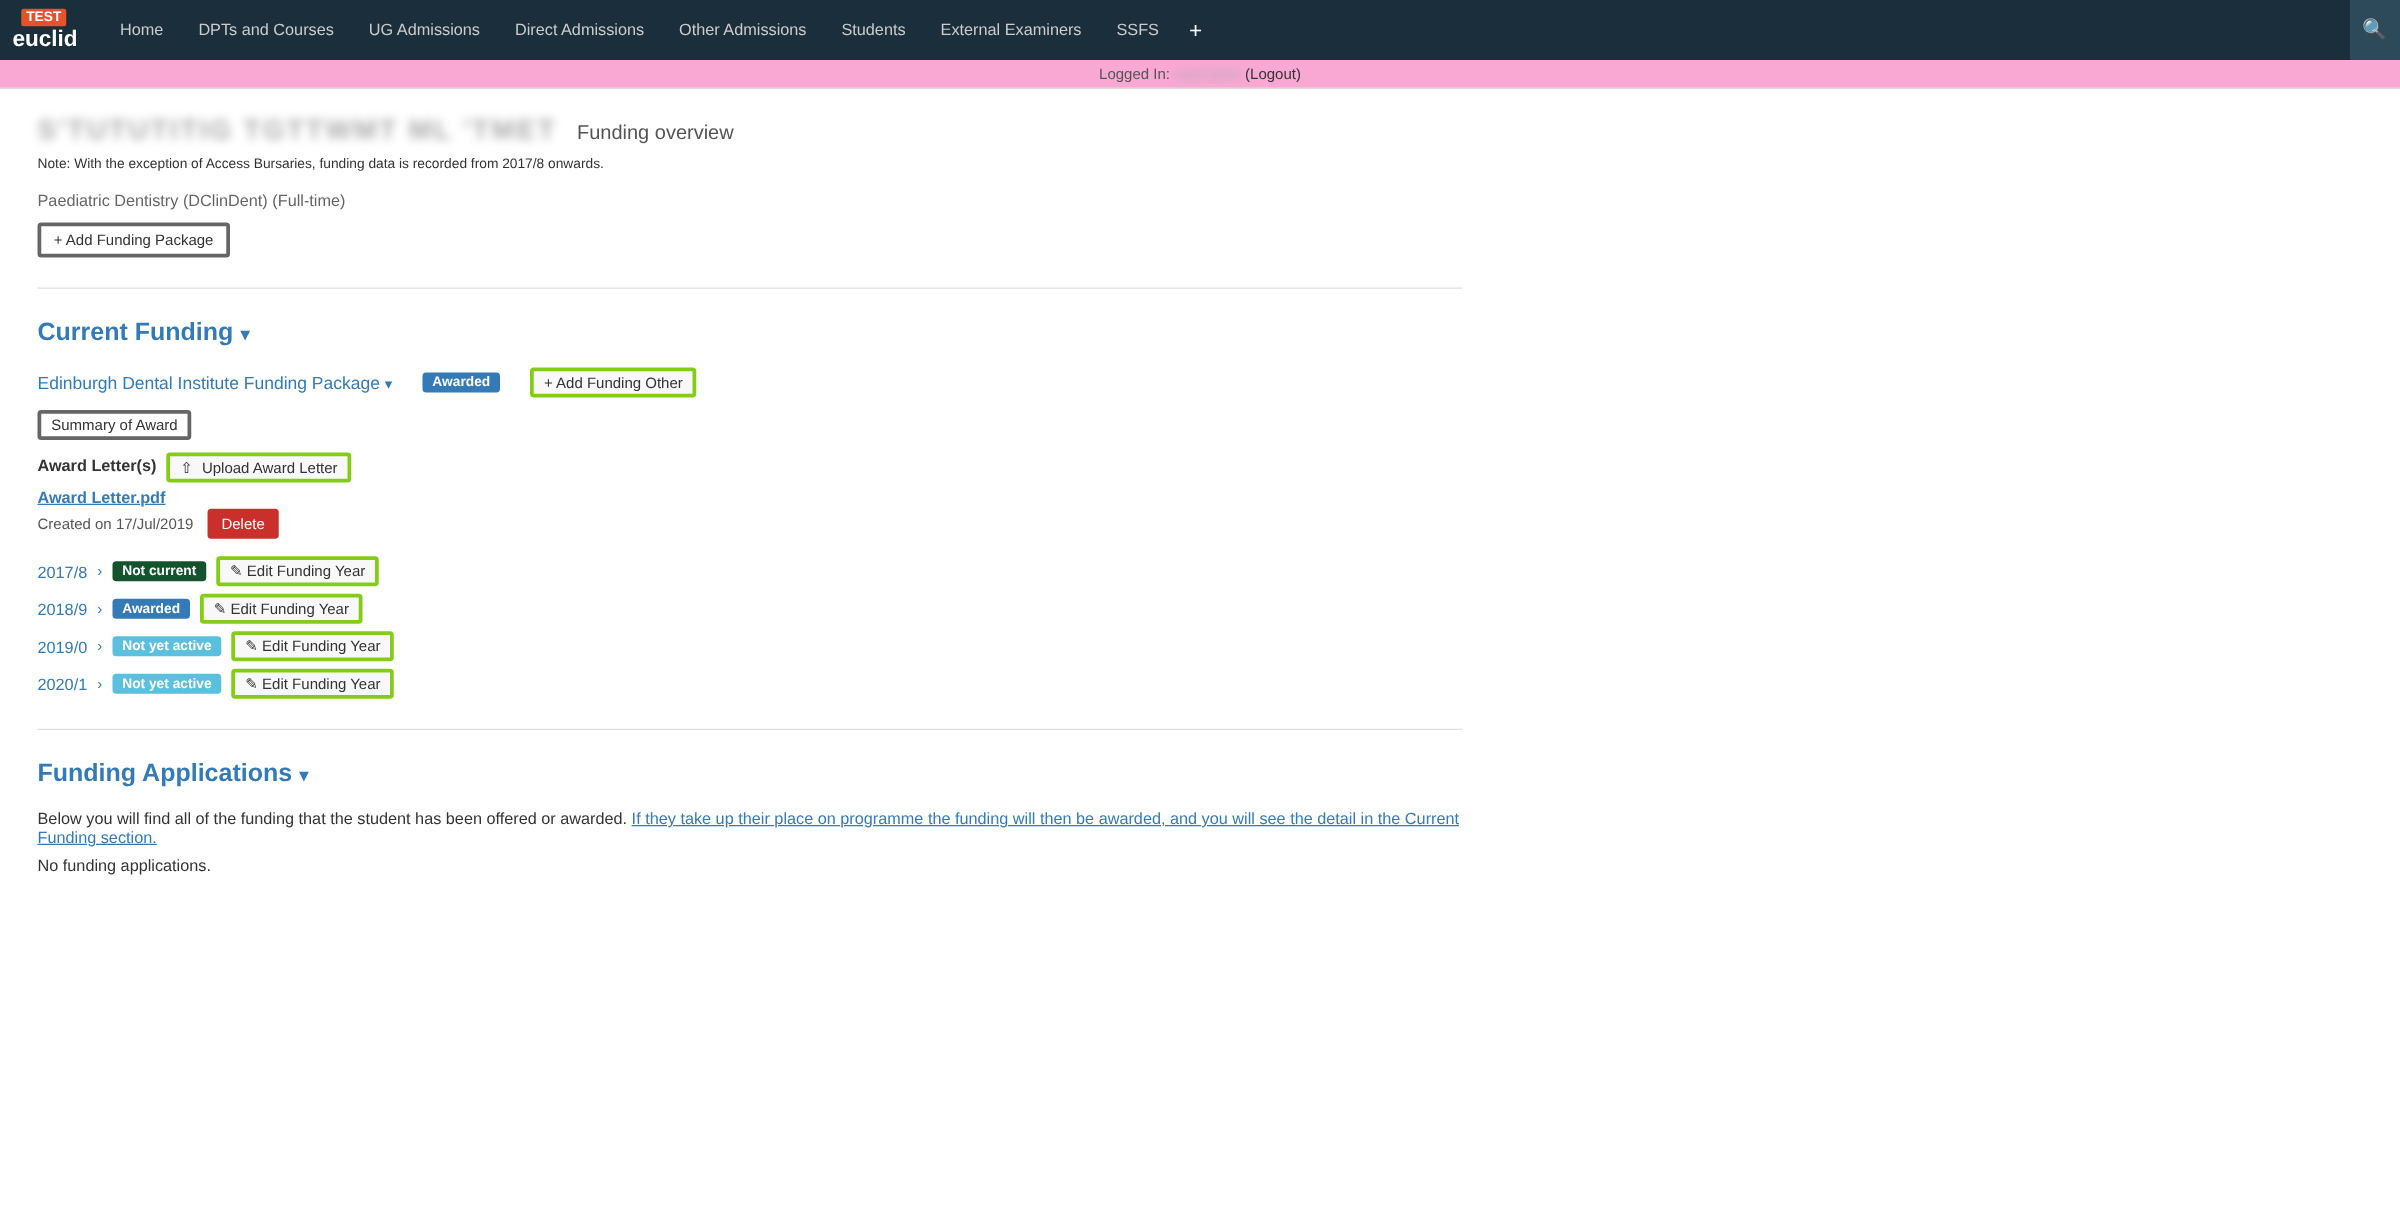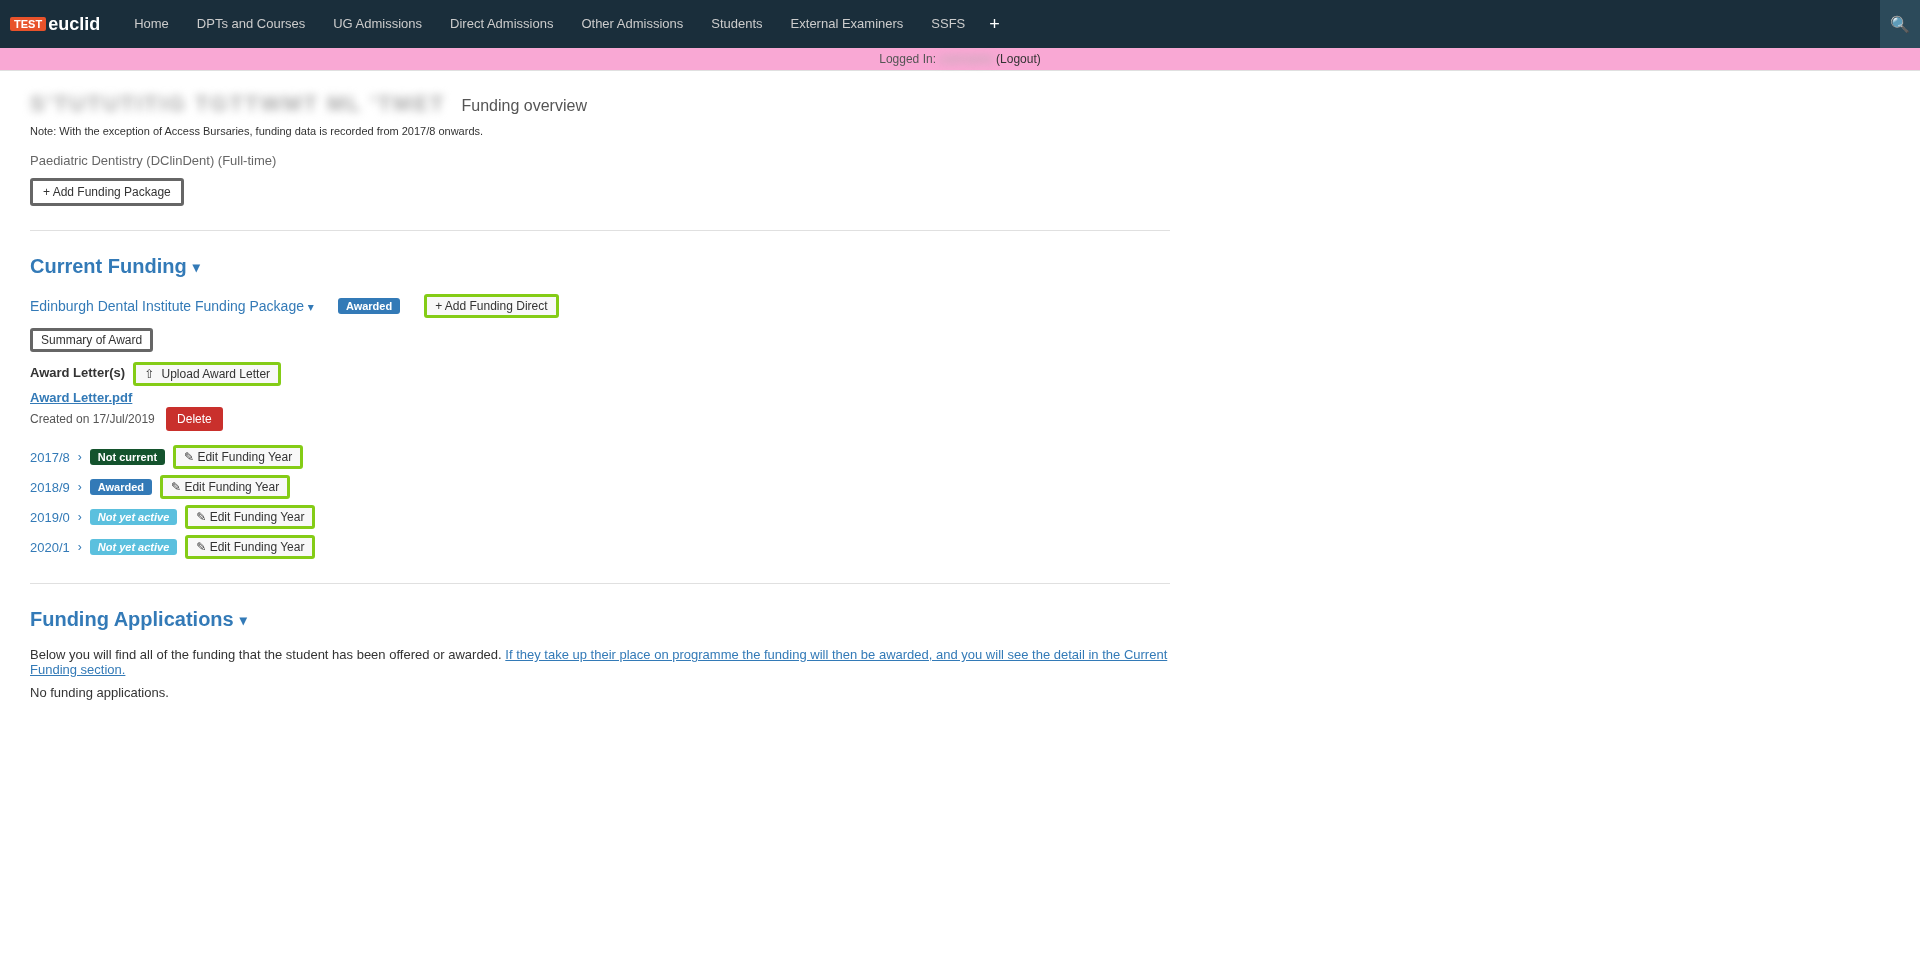--- a/index.html
+++ b/index.html
@@ -12,20 +12,21 @@
       align-items: center;
       height: 48px;
       padding: 0 10px;
       position: relative;
     }
     .navbar-brand {
       display: flex;
       align-items: center;
       margin-right: 20px;
       text-decoration: none;
+      flex-direction: column;
     }
     .brand-test {
       background: #e8522a;
       color: #fff;
       font-weight: bold;
       font-size: 11px;
       padding: 1px 4px;
       border-radius: 2px;
       margin-right: 2px;
     }
@@ -141,21 +142,21 @@
     .badge {
       display: inline-block;
       padding: 2px 8px;
       border-radius: 3px;
       font-size: 11px;
       font-weight: bold;
       color: #fff;
     }
     .badge-awarded { background: #337ab7; }
     .badge-not-current { background: #14532d; }
-    .badge-not-yet-active { background: #5bc0de; font-style: italic; }
+    .badge-not-yet-active { background: #5bc0de; }
 
     
     .section-title {
       font-size: 20px;
       color: #337ab7;
       margin-bottom: 16px;
       display: flex;
       align-items: center;
       gap: 6px;
     }
@@ -284,21 +285,21 @@
       <span>Current Funding</span>
       <span class="chevron">▾</span>
     </h2>
 
     <div class="funding-package-row">
       <span class="funding-package-name">
         <span>Edinburgh Dental Institute Funding Package</span>
         <span class="chevron">▾</span>
       </span>
       <span class="badge badge-awarded">Awarded</span>
-      <button class="btn btn-sm">+ Add Funding Direct</button>
+      <button class="btn btn-sm">+ Add Funding Other</button>
     </div>
 
     <div class="summary-btn">
       <button class="btn btn-primary-outline btn-sm">Summary of Award</button>
     </div>
 
     <div class="award-letters-section">
       <div style="display:flex; align-items:center; gap:8px; margin-bottom:4px;">
         <span class="award-letters-label">Award Letter(s)</span>
         <button class="btn btn-sm">

